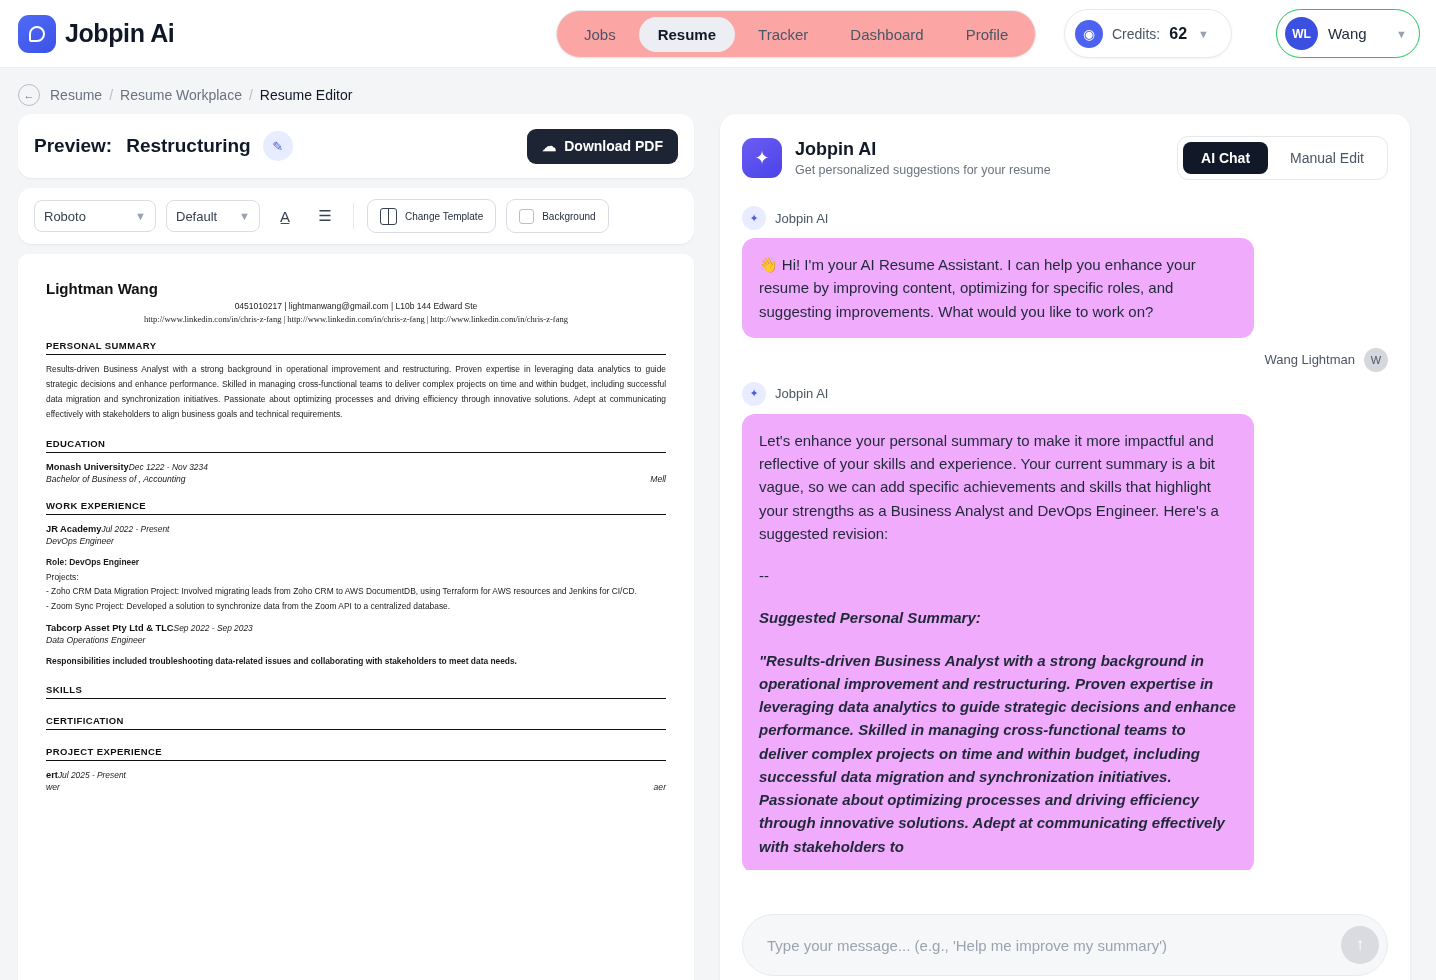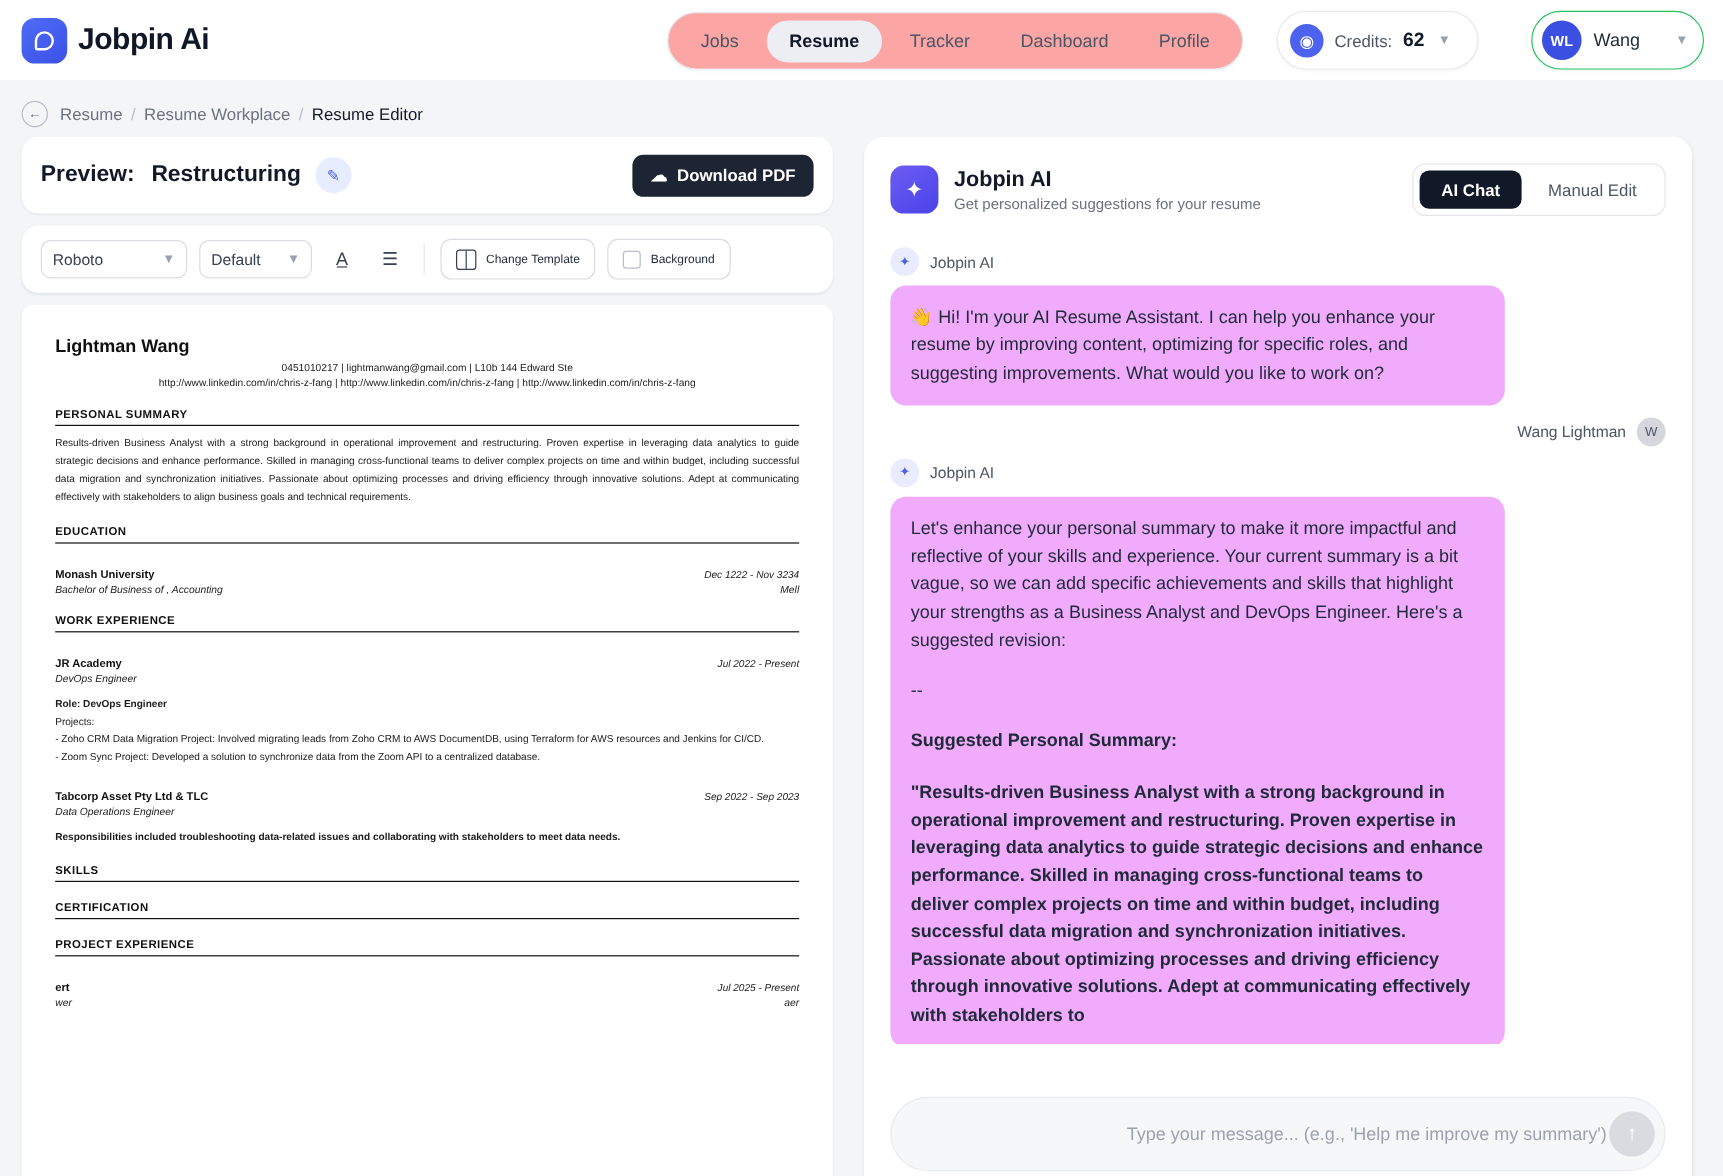--- a/index.html
+++ b/index.html
@@ -163,28 +163,28 @@
   .paper {
     background: #fff; margin-top: 10px;
     border-radius: 10px 10px 0 0;
     padding: 26px 28px 10px 28px;
     height: 730px; overflow: hidden;
     box-shadow: 0 1px 2px rgba(16,24,40,.06);
     font-family: "Liberation Sans", sans-serif;
   }
   .r-name { text-align: left; font-size: 15px; font-weight: bold; color: #111; }
   .r-contact { text-align: center; font-size: 8.5px; color: #222; margin-top: 4px; }
-  .r-links { text-align: center; font-size: 8.5px; color: #222; margin-top: 3px; }
+  .r-links { text-align: center; font-size: 8.5px; color: #222; margin-top: 3px; font-family: Liberation Serif, serif; }
   .sec-title {
     font-size: 9.5px; font-weight: bold; letter-spacing: .4px; color: #111;
     margin-top: 16px; padding-bottom: 3px;
     border-bottom: 1.6px solid #111;
   }
   .body-text { font-size: 8.4px; line-height: 1.78; color: #1b1b1b; margin-top: 7px; text-align: justify; }
-  .row { display: flex; justify-content: space-between; align-items: baseline; margin-top: 21px; }
+  .row { display: flex; justify-content: flex-start; align-items: baseline; margin-top: 9px; }
   .org { font-size: 9.3px; font-weight: bold; color: #111; }
   .date { font-size: 8.4px; font-style: italic; color: #222; }
   .role { font-size: 8.6px; font-style: italic; color: #222; margin-top: 2px; display: flex; justify-content: space-between; }
   .plain { font-size: 8.4px; color: #1b1b1b; line-height: 1.75; }
   .mt8 { margin-top: 9px; font-weight: bold; }
 
   
   .right {
     width: 690px; margin-left: 26px;
     background: #fff; border-radius: 16px;
@@ -222,33 +222,32 @@
   }
   .who-badge.grey { background: #d5d7dd; color: #4b5563; }
   .who-name { font-size: 13px; color: #4b5563; }
   .bubble {
     background: #f0abfc; border-radius: 13px;
     padding: 15px 17px; max-width: 512px;
     font-size: 15px; line-height: 1.55; color: #1f2937;
   }
   .bubble p { margin: 0; }
   .bubble p + p { margin-top: 19px; }
-  .bubble strong { font-weight: bold; }
+  .bubble strong { font-weight: bold; font-style: italic; }
 
   .composer {
     position: absolute; left: 22px; right: 22px; bottom: 18px;
     height: 62px; background: #f6f7f9;
     border: 1px solid #e8eaee; border-radius: 31px;
     display: flex; align-items: center; padding: 0 8px 0 22px;
   }
   .composer input {
     flex: 1; border: none; background: transparent; outline: none;
     font-size: 15px; color: #15803d;
     font-family: "Liberation Sans", sans-serif;
-    text-align: right;
   }
   .composer input::placeholder { color: #9ca3af; }
   .send {
     width: 38px; height: 38px; border-radius: 50%;
     background: #d9dbe0; color: #fff; border: none;
     display: flex; align-items: center; justify-content: center;
     font-size: 17px; cursor: pointer;
   }
 </style>
 </head>

